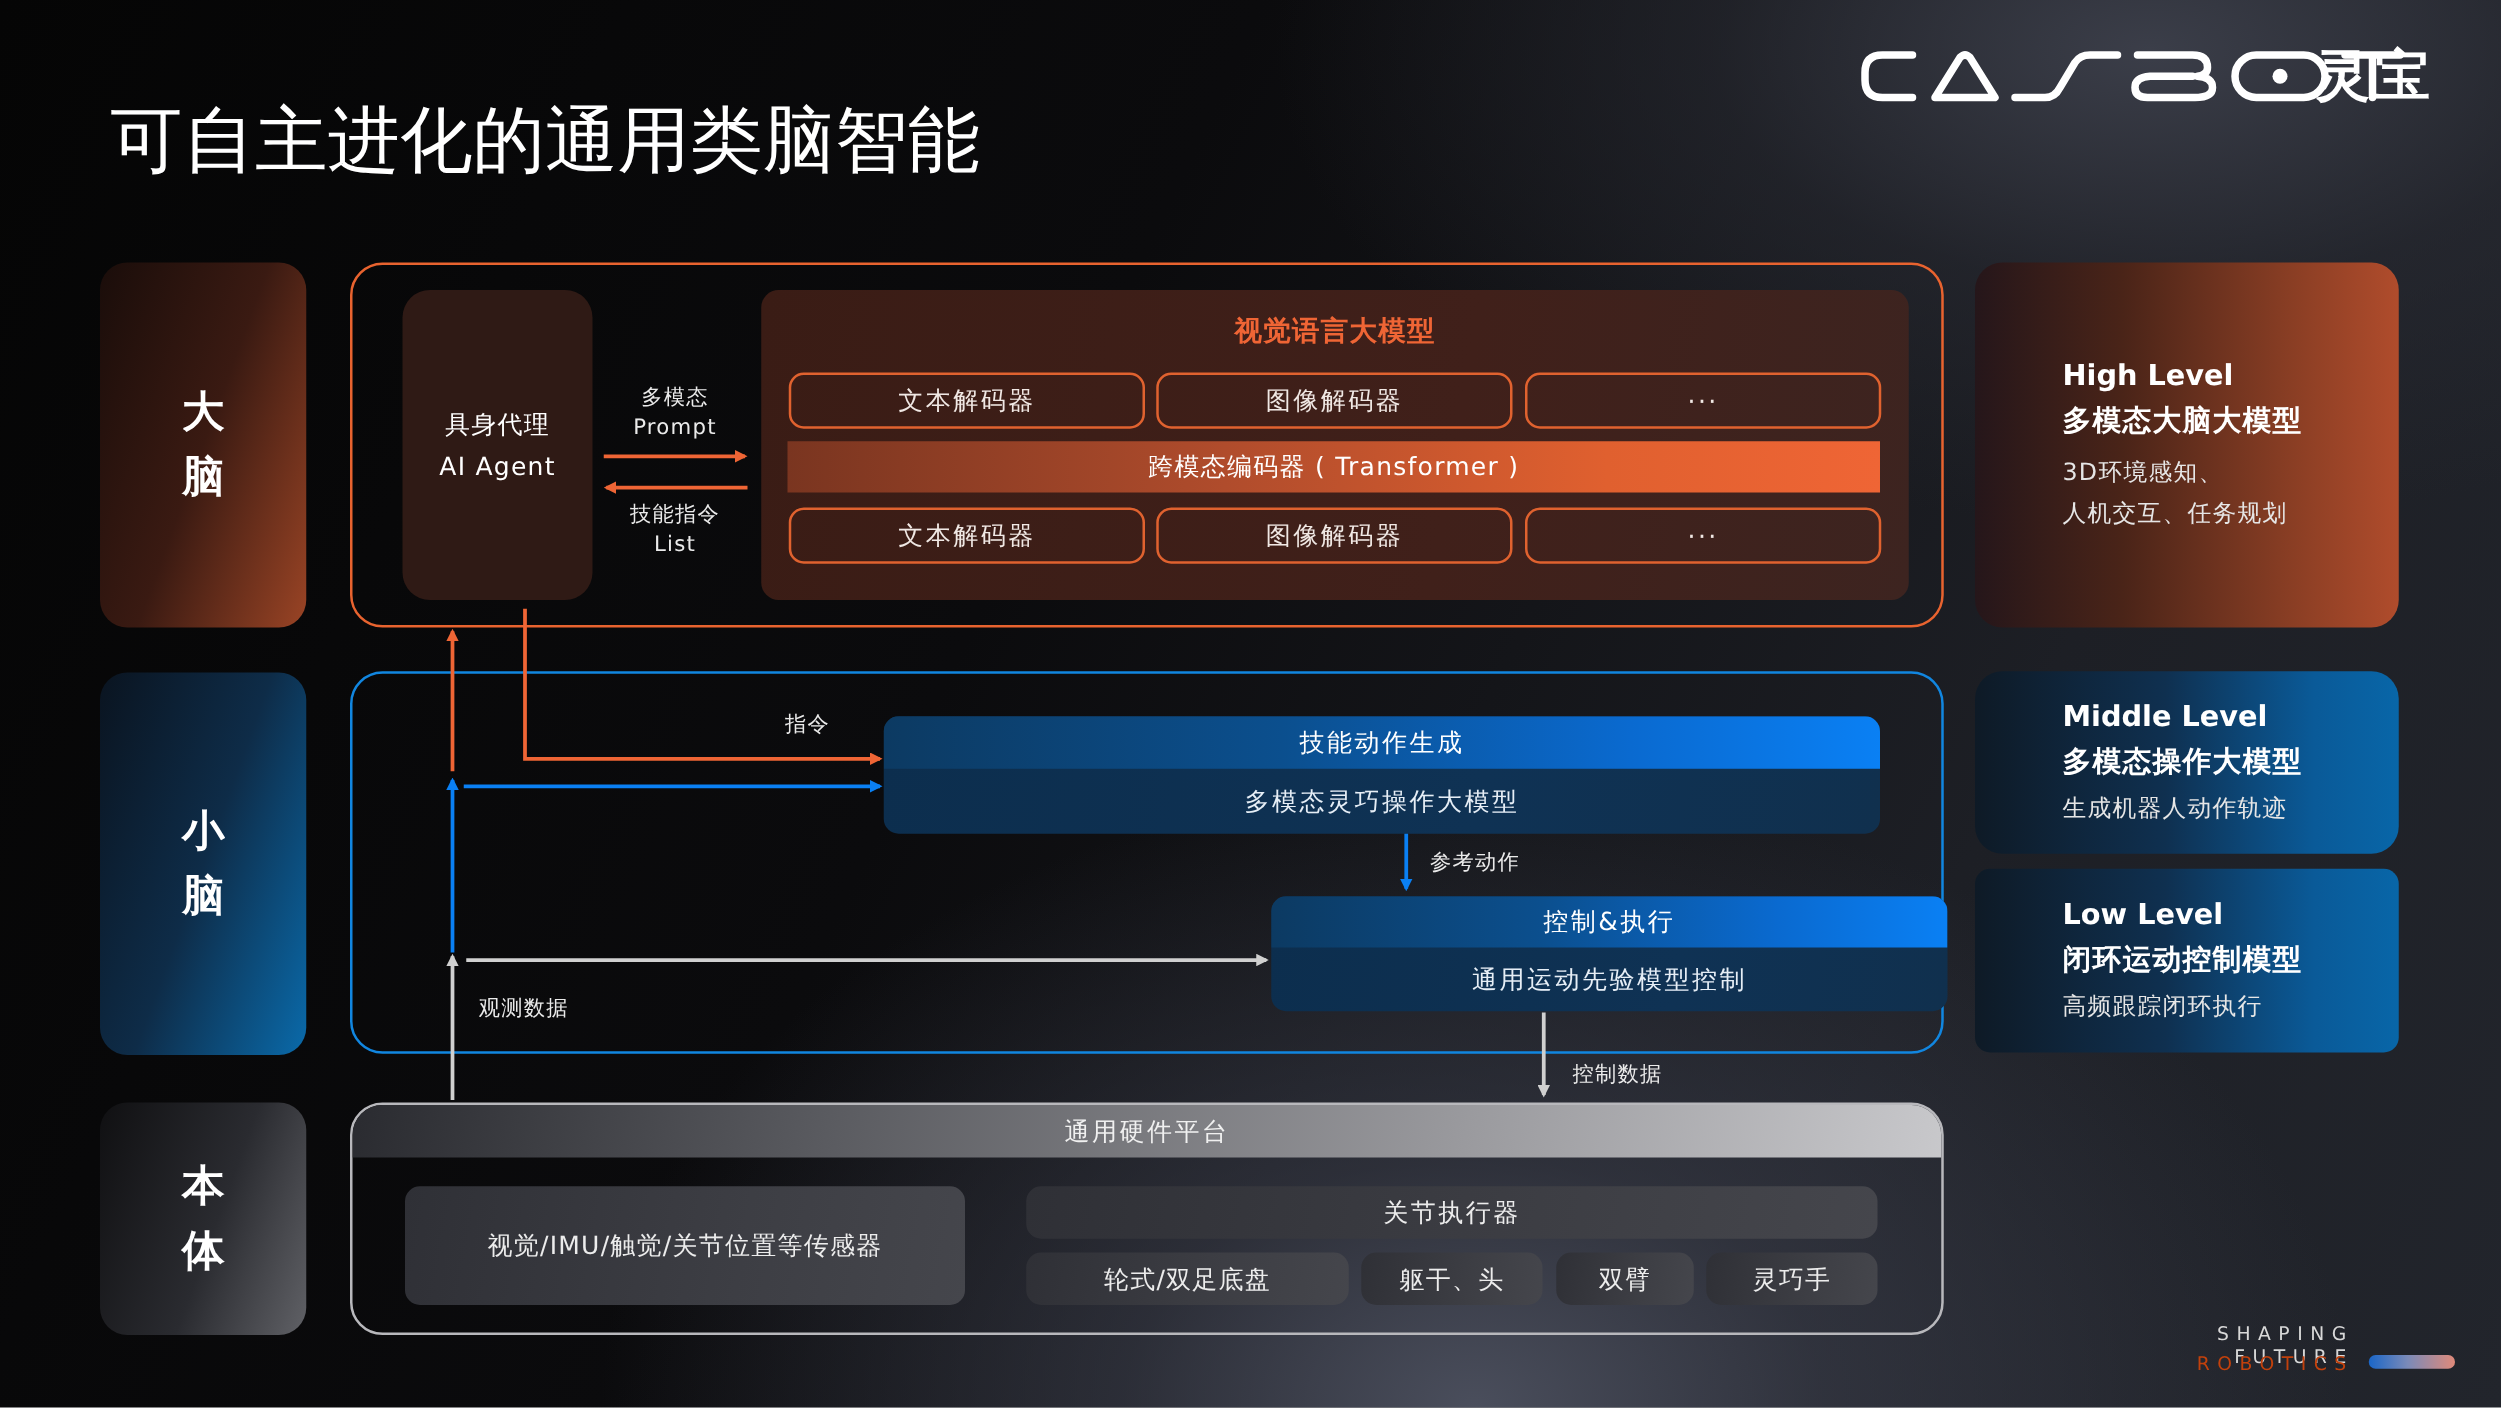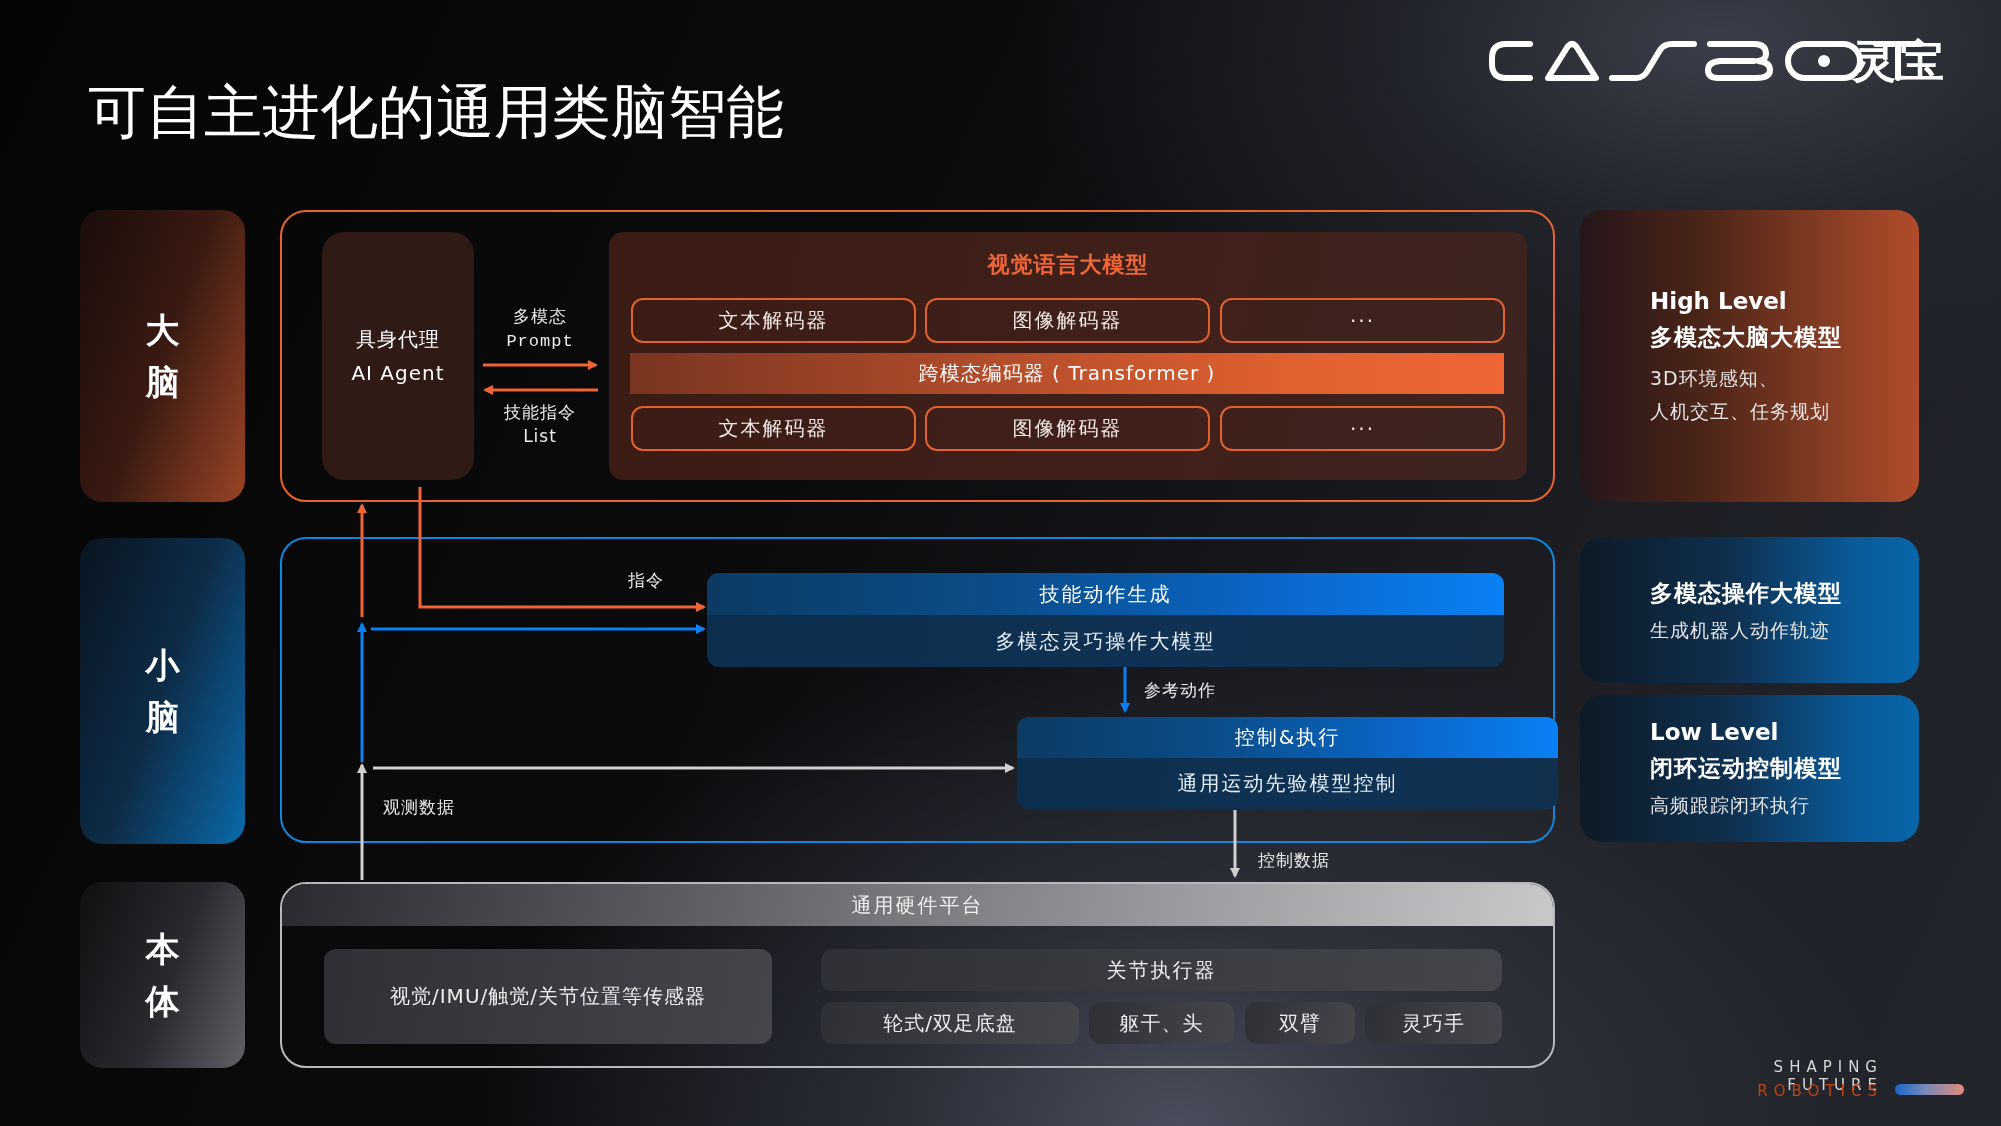--- a/index.html
+++ b/index.html
@@ -34,21 +34,21 @@
 
   .blue-box { border-radius:12px; overflow:hidden; background:linear-gradient(100deg,#0c2e4e 0%,#0f3254 60%,#10304e 100%); }
   .blue-head { height:42px; display:flex; align-items:center; justify-content:center; font-size:20px; letter-spacing:2px; background:linear-gradient(90deg,#0c3a62 0%,#0b4f8e 40%,#0a6ad0 75%,#0a80f4 100%);text-align:right; }
   .blue-body { display:flex; align-items:center; justify-content:center; font-size:20px; letter-spacing:2px; color:#e6eef6; }
 
   .grey-box { border-radius:12px; background:linear-gradient(100deg,#2f3036 0%,#3d3e44 60%,#45464c 100%); display:flex; align-items:center; justify-content:center; font-size:20px; letter-spacing:1px; color:#ececec; }
 
   .level { border-radius:22px; padding:0 0 0 70px; display:flex; flex-direction:column; justify-content:center; }
   .level-high { left:1580px; top:210px; width:339px; height:292px; background:linear-gradient(90deg,#25161a 0%,#4a2418 35%,#8a3e24 75%,#b04c2c 100%); }
   .level-mid { left:1580px; top:537px; width:339px; height:146px; background:linear-gradient(90deg,#0e1a26 0%,#0f3050 45%,#0a5a98 80%,#0866a8 100%); }
-  .level-low { left:1580px; top:695px; width:339px; height:147px; background:linear-gradient(90deg,#0e1a26 0%,#0f3050 45%,#0a5a98 80%,#0866a8 100%); }
+  .level-low { left:1580px; top:695px; width:339px; height:147px; background:linear-gradient(90deg,#0e1a26 0%,#0f3050 45%,#0a5a98 80%,#0866a8 100%);border-radius:12px; }
   .lv-en { font-size:23px; font-weight:bold; line-height:34px; }
   .lv-cn { font-size:23px; font-weight:bold; line-height:38px; letter-spacing:1px; }
   .lv-desc { font-size:19px; line-height:33px; color:#e6e6e6; letter-spacing:1px; margin-top:6px; }
 
   .footer1 { left:1688px; top:1058px; width:195px; text-align:right; font-size:15px; letter-spacing:6px; color:#d8d8d8; }
   .footer2 { left:1688px; top:1082px; width:195px; text-align:right; font-size:15px; letter-spacing:6px; color:#c2410c; }
   .pill { left:1895px; top:1084px; width:69px; height:11px; border-radius:6px; background:linear-gradient(90deg,#1a66c8 0%,#7a8ab8 45%,#e08a7a 100%); }
   svg.lines { position:absolute; left:0; top:0; }
 </style>
 </head>
@@ -87,21 +87,21 @@
 <div class="abs cere-frame"></div>
 <div class="abs body-frame">
   <div class="abs body-head">通用硬件平台</div>
 </div>
 
 <div class="abs agent">
   <span>具身代理</span>
   <span>AI Agent</span>
 </div>
 
-<div class="abs arrow-label" style="left:488px;top:306px;width:104px;font-family:Liberation Mono, monospace;">
+<div class="abs arrow-label" style="left:488px;top:306px;width:104px;">
   <div>多模态</div>
   <div>Prompt</div>
 </div>
 <div class="abs arrow-label" style="left:488px;top:400px;width:104px;">
   <div>技能指令</div>
   <div>List</div>
 </div>
 
 <div class="abs vlm">
   <div class="abs vlm-title">视觉语言大模型</div>
@@ -173,20 +173,21 @@
 
 <div class="abs level level-high">
   <div class="lv-en">High Level</div>
   <div class="lv-cn">多模态大脑大模型</div>
   <div class="lv-desc">
     <div>3D环境感知、</div>
     <div>人机交互、任务规划</div>
   </div>
 </div>
 <div class="abs level level-mid">
+  <div class="lv-en">Middle Level</div>
   <div class="lv-cn">多模态操作大模型</div>
   <div class="lv-desc" style="margin-top:2px">生成机器人动作轨迹</div>
 </div>
 <div class="abs level level-low">
   <div class="lv-en">Low Level</div>
   <div class="lv-cn">闭环运动控制模型</div>
   <div class="lv-desc" style="margin-top:2px">高频跟踪闭环执行</div>
 </div>
 
 <div class="abs footer1">SHAPING FUTURE</div>

